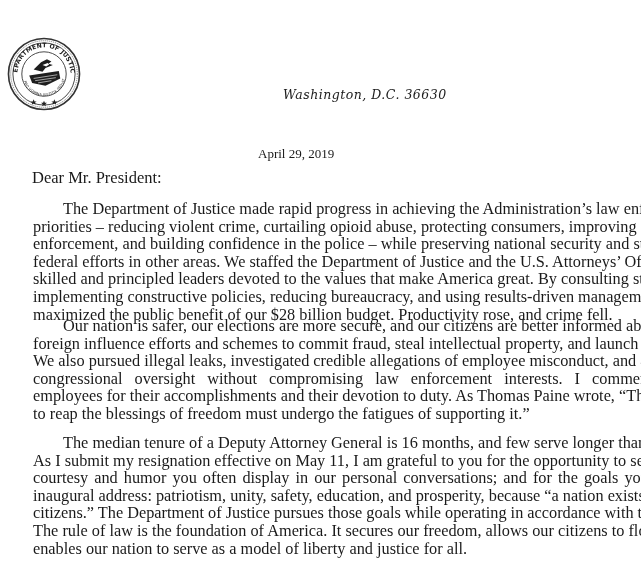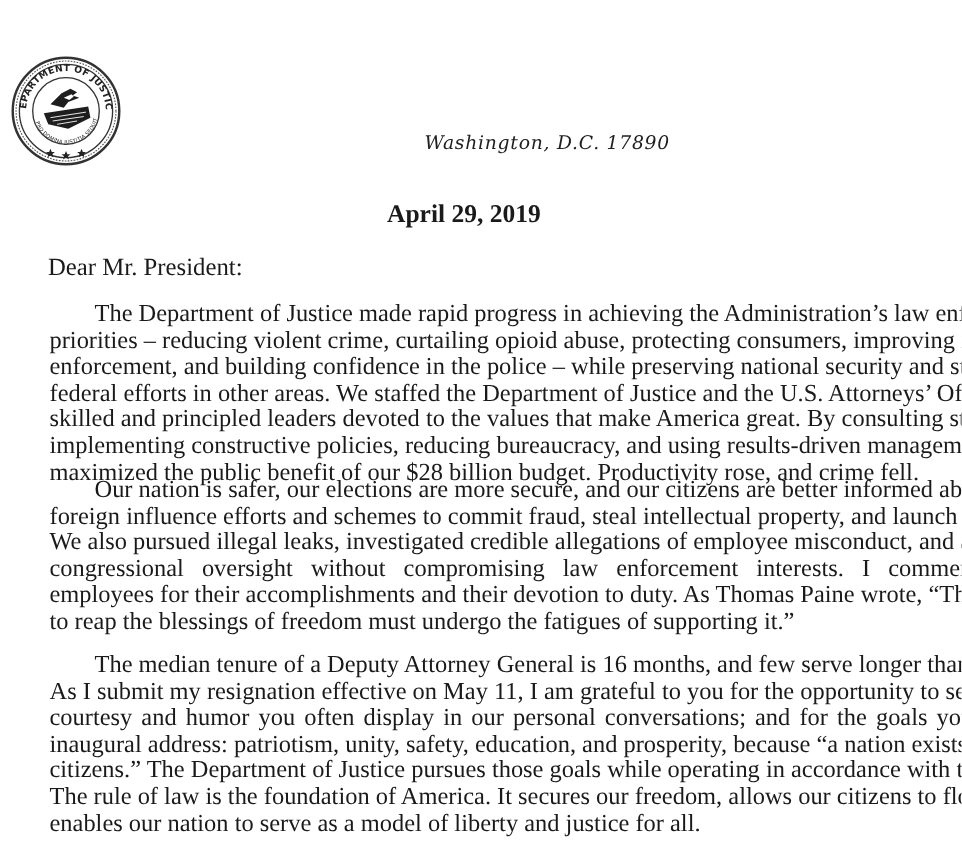--- a/index.html
+++ b/index.html
@@ -46,24 +46,23 @@
       white-space: nowrap;
       font-family: "DejaVu Serif", serif;
       font-size: 12.5px;
       letter-spacing: 0.5px;
       color: #202020;
       font-style: italic;
     }
     .date {
       position: absolute;
       left: 258px;
-      top: 133px;
-      font-size: 17px;
+      top: 146px;
+      font-size: 13px;
       white-space: nowrap;
-      font-weight: bold;
     }
     .salutation {
       position: absolute;
       left: 32px;
       top: 168px;
       font-size: 16.5px;
       white-space: nowrap;
       text-align: center;
     }
     .para {
@@ -113,21 +112,21 @@
     <text font-family="DejaVu Sans, sans-serif" font-size="4.6" fill="#222" letter-spacing="0.2">
       <textPath href="#ringBottom" startOffset="50%" text-anchor="middle">QUI PRO DOMINA JUSTITIA SEQUITUR</textPath>
     </text>
     <g fill="#222">
       <polygon points="36,84 37.2,87 40,87 37.8,88.8 38.6,91.6 36,90 33.4,91.6 34.2,88.8 32,87 34.8,87"></polygon>
       <polygon points="50,86 51.2,89 54,89 51.8,90.8 52.6,93.6 50,92 47.4,93.6 48.2,90.8 46,89 48.8,89"></polygon>
       <polygon points="64,84 65.2,87 68,87 65.8,88.8 66.6,91.6 64,90 61.4,91.6 62.2,88.8 60,87 62.8,87"></polygon>
     </g>
   </svg>
 
-  <div class="office-address">Washington, D.C. 17890</div>
+  <div class="office-address">Washington, D.C. 36630</div>
 
   <div class="date">April 29, 2019</div>
 
   <div class="salutation">Dear Mr. President:</div>
 
   <div class="para p1">
     <span class="line indent">The Department of Justice made rapid progress in achieving the Administration’s law enfor</span>
     <span class="line">priorities – reducing violent crime, curtailing opioid abuse, protecting consumers, improving imm</span>
     <span class="line">enforcement, and building confidence in the police – while preserving national security and streng</span>
     <span class="line">federal efforts in other areas. We staffed the Department of Justice and the U.S. Attorneys’ Offic</span>

